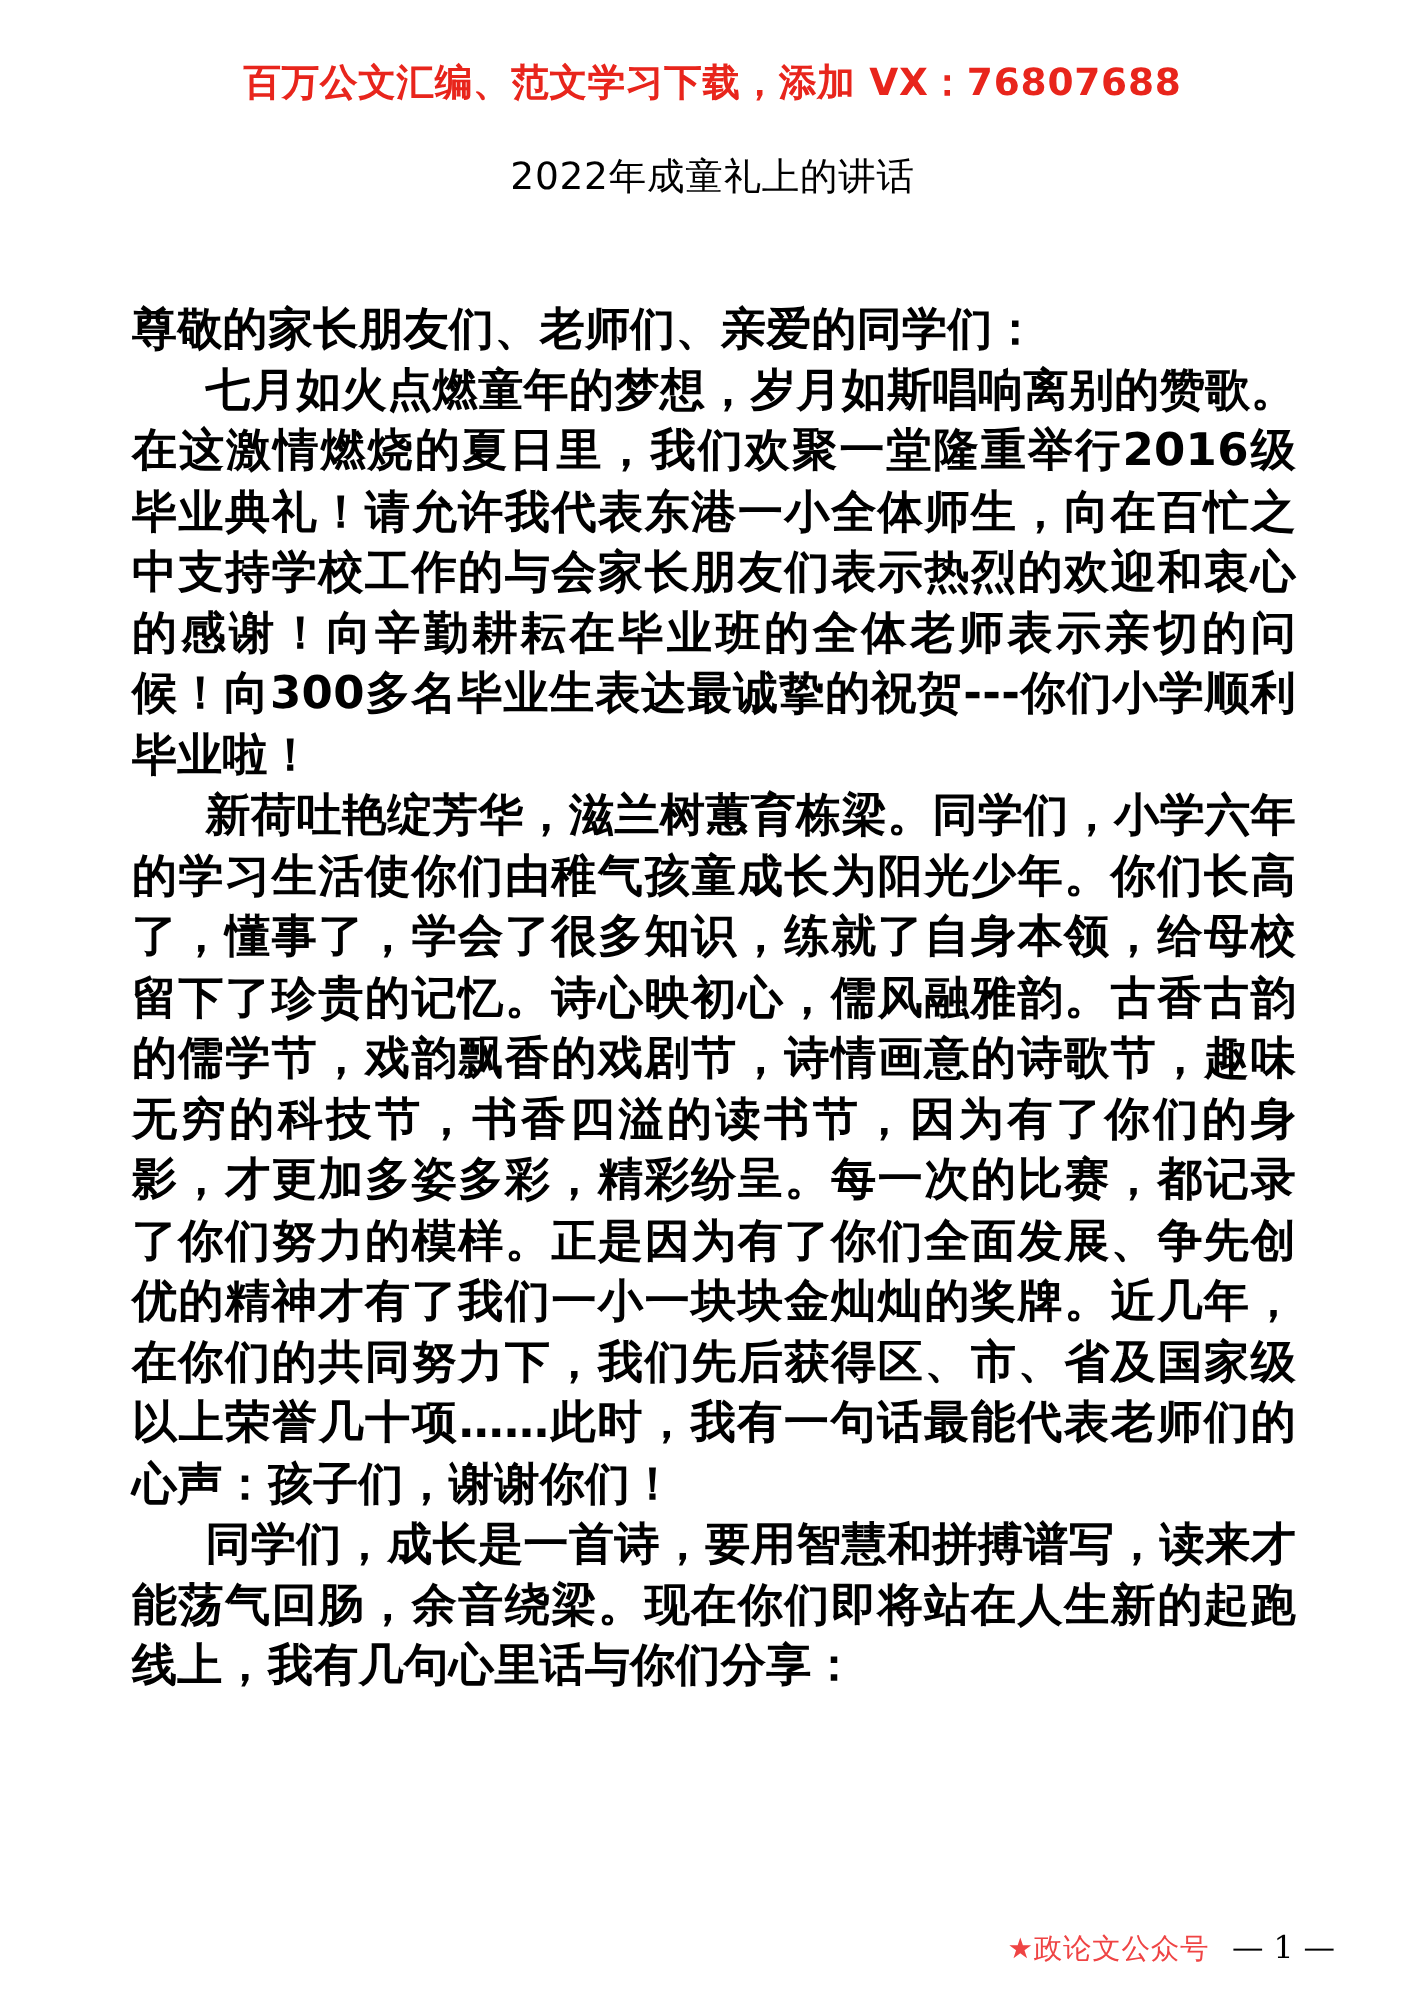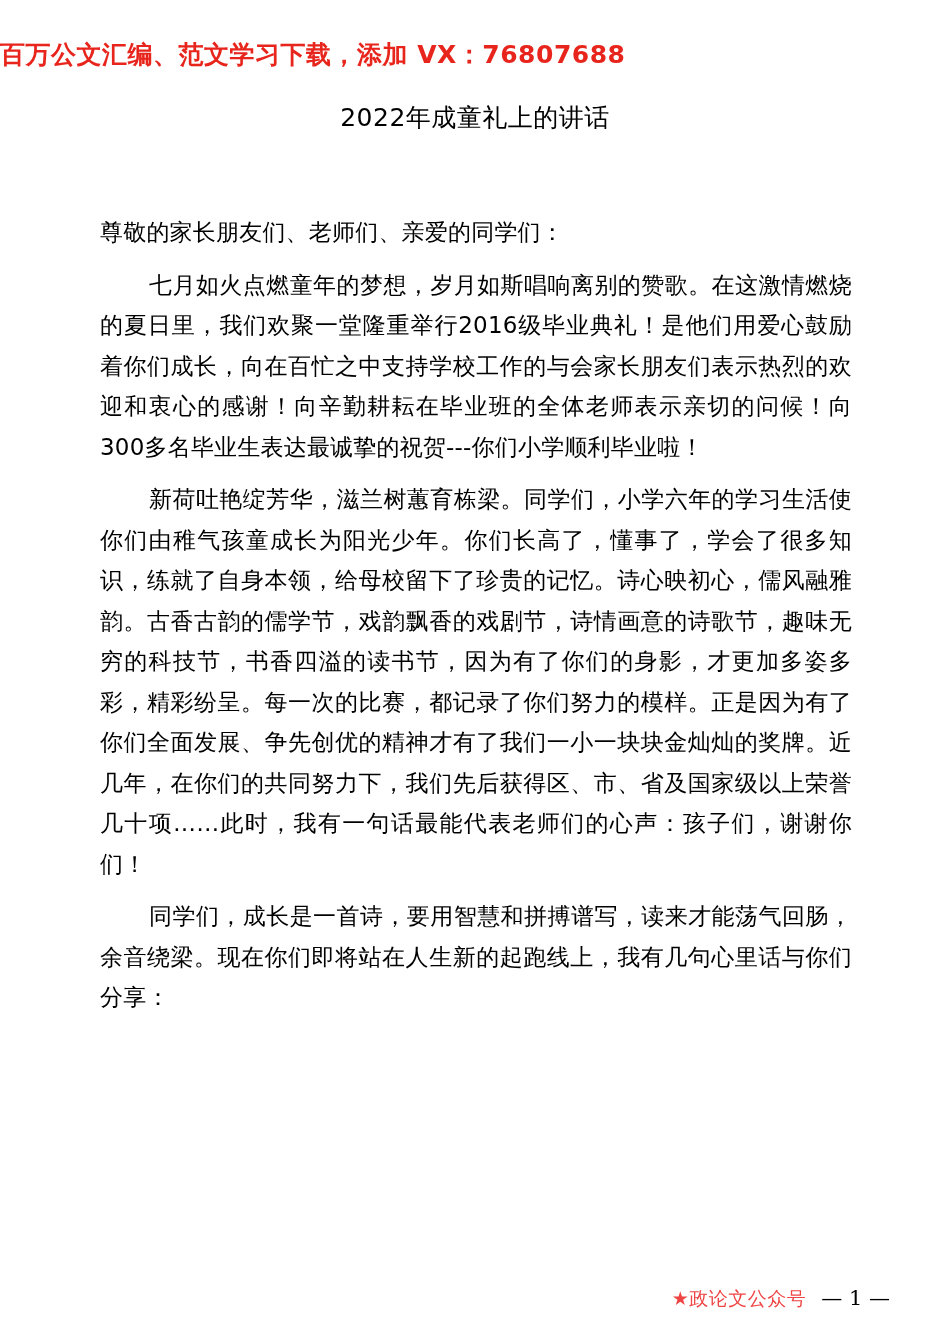--- a/index.html
+++ b/index.html
@@ -22,21 +22,21 @@
     height: 1344px;
     box-sizing: border-box;
   }
 
   
   .promo {
     position: absolute;
     top: 40px;
     left: 0;
     width: 950px;
-    text-align: left;
+    text-align: center;
     color: #e8251c;
     font-size: 25px;
     font-weight: 700;
     letter-spacing: 0.5px;
     line-height: 1.2;
     white-space: nowrap;
   }
 
   
   .title-block {
@@ -60,27 +60,28 @@
   }
 
   
   .body-copy {
     position: absolute;
     top: 200px;
     left: 88px;
     width: 776px;
   }
   .para {
-    font-size: 23px;
+    font-size: 30px;
     line-height: 40.5px;
     text-align: justify;
     text-align-last: left;
     text-justify: inter-ideograph;
-    margin: 12px;
+    margin: 0;
     letter-spacing: 0.2px;
+    font-weight: bold;
   }
   .para.indent {
     text-indent: 49px;
   }
   .para.noindent {
     text-indent: 0;
   }
 
   
   .footer {
@@ -111,21 +112,21 @@
 <div class="page">
 
   <div class="promo">百万公文汇编、范文学习下载，添加 VX：76807688</div>
 
   <div class="title-block">
     <div class="doc-title">2022年成童礼上的讲话</div>
   </div>
 
   <div class="body-copy">
     <p class="para noindent">尊敬的家长朋友们、老师们、亲爱的同学们：</p>
-    <p class="para indent">七月如火点燃童年的梦想，岁月如斯唱响离别的赞歌。在这激情燃烧的夏日里，我们欢聚一堂隆重举行2016级毕业典礼！是他们用爱心鼓励着你们成长，向在百忙之中支持学校工作的与会家长朋友们表示热烈的欢迎和衷心的感谢！向辛勤耕耘在毕业班的全体老师表示亲切的问候！向300多名毕业生表达最诚挚的祝贺---你们小学顺利毕业啦！</p>
+    <p class="para indent">七月如火点燃童年的梦想，岁月如斯唱响离别的赞歌。在这激情燃烧的夏日里，我们欢聚一堂隆重举行2016级毕业典礼！请允许我代表东港一小全体师生，向在百忙之中支持学校工作的与会家长朋友们表示热烈的欢迎和衷心的感谢！向辛勤耕耘在毕业班的全体老师表示亲切的问候！向300多名毕业生表达最诚挚的祝贺---你们小学顺利毕业啦！</p>
     <p class="para indent">新荷吐艳绽芳华，滋兰树蕙育栋梁。同学们，小学六年的学习生活使你们由稚气孩童成长为阳光少年。你们长高了，懂事了，学会了很多知识，练就了自身本领，给母校留下了珍贵的记忆。诗心映初心，儒风融雅韵。古香古韵的儒学节，戏韵飘香的戏剧节，诗情画意的诗歌节，趣味无穷的科技节，书香四溢的读书节，因为有了你们的身影，才更加多姿多彩，精彩纷呈。每一次的比赛，都记录了你们努力的模样。正是因为有了你们全面发展、争先创优的精神才有了我们一小一块块金灿灿的奖牌。近几年，在你们的共同努力下，我们先后获得区、市、省及国家级以上荣誉几十项……此时，我有一句话最能代表老师们的心声：孩子们，谢谢你们！</p>
     <p class="para indent">同学们，成长是一首诗，要用智慧和拼搏谱写，读来才能荡气回肠，余音绕梁。现在你们即将站在人生新的起跑线上，我有几句心里话与你们分享：</p>
 
   </div>
 
   <div class="footer">
     <span class="footer-mark">★政论文公众号</span>
     <span class="footer-page">— 1 —</span>
   </div>
 

